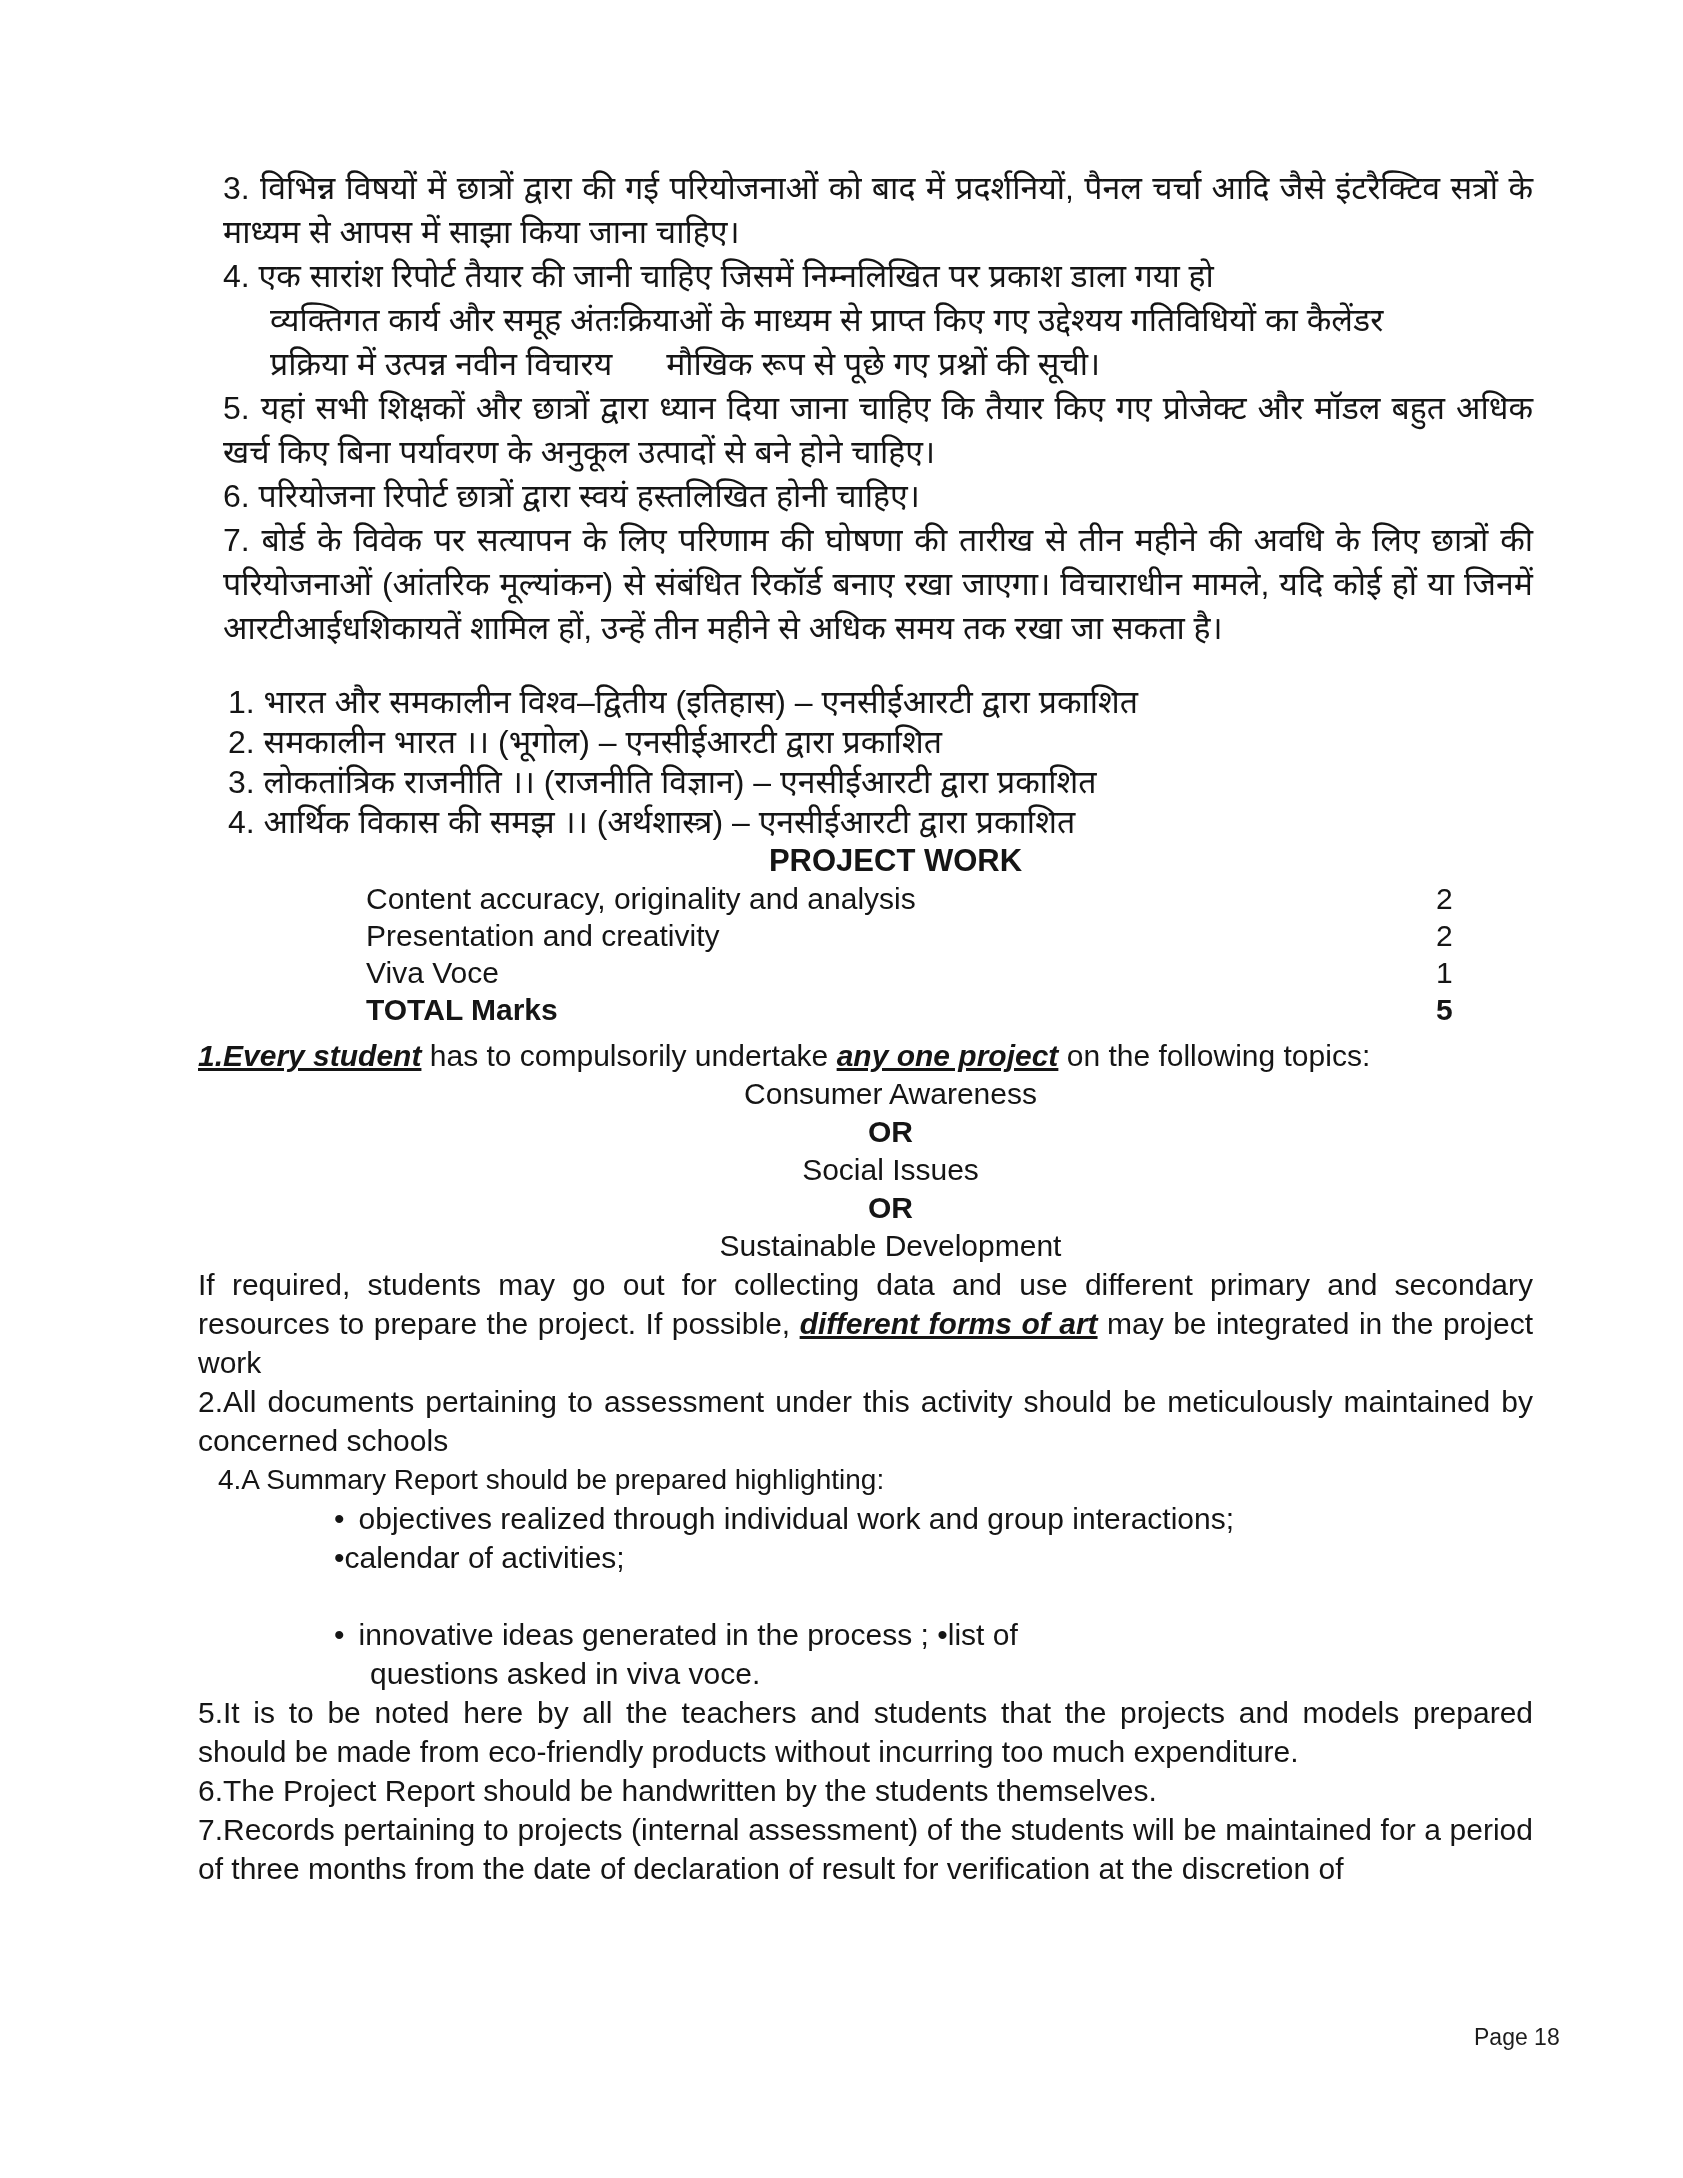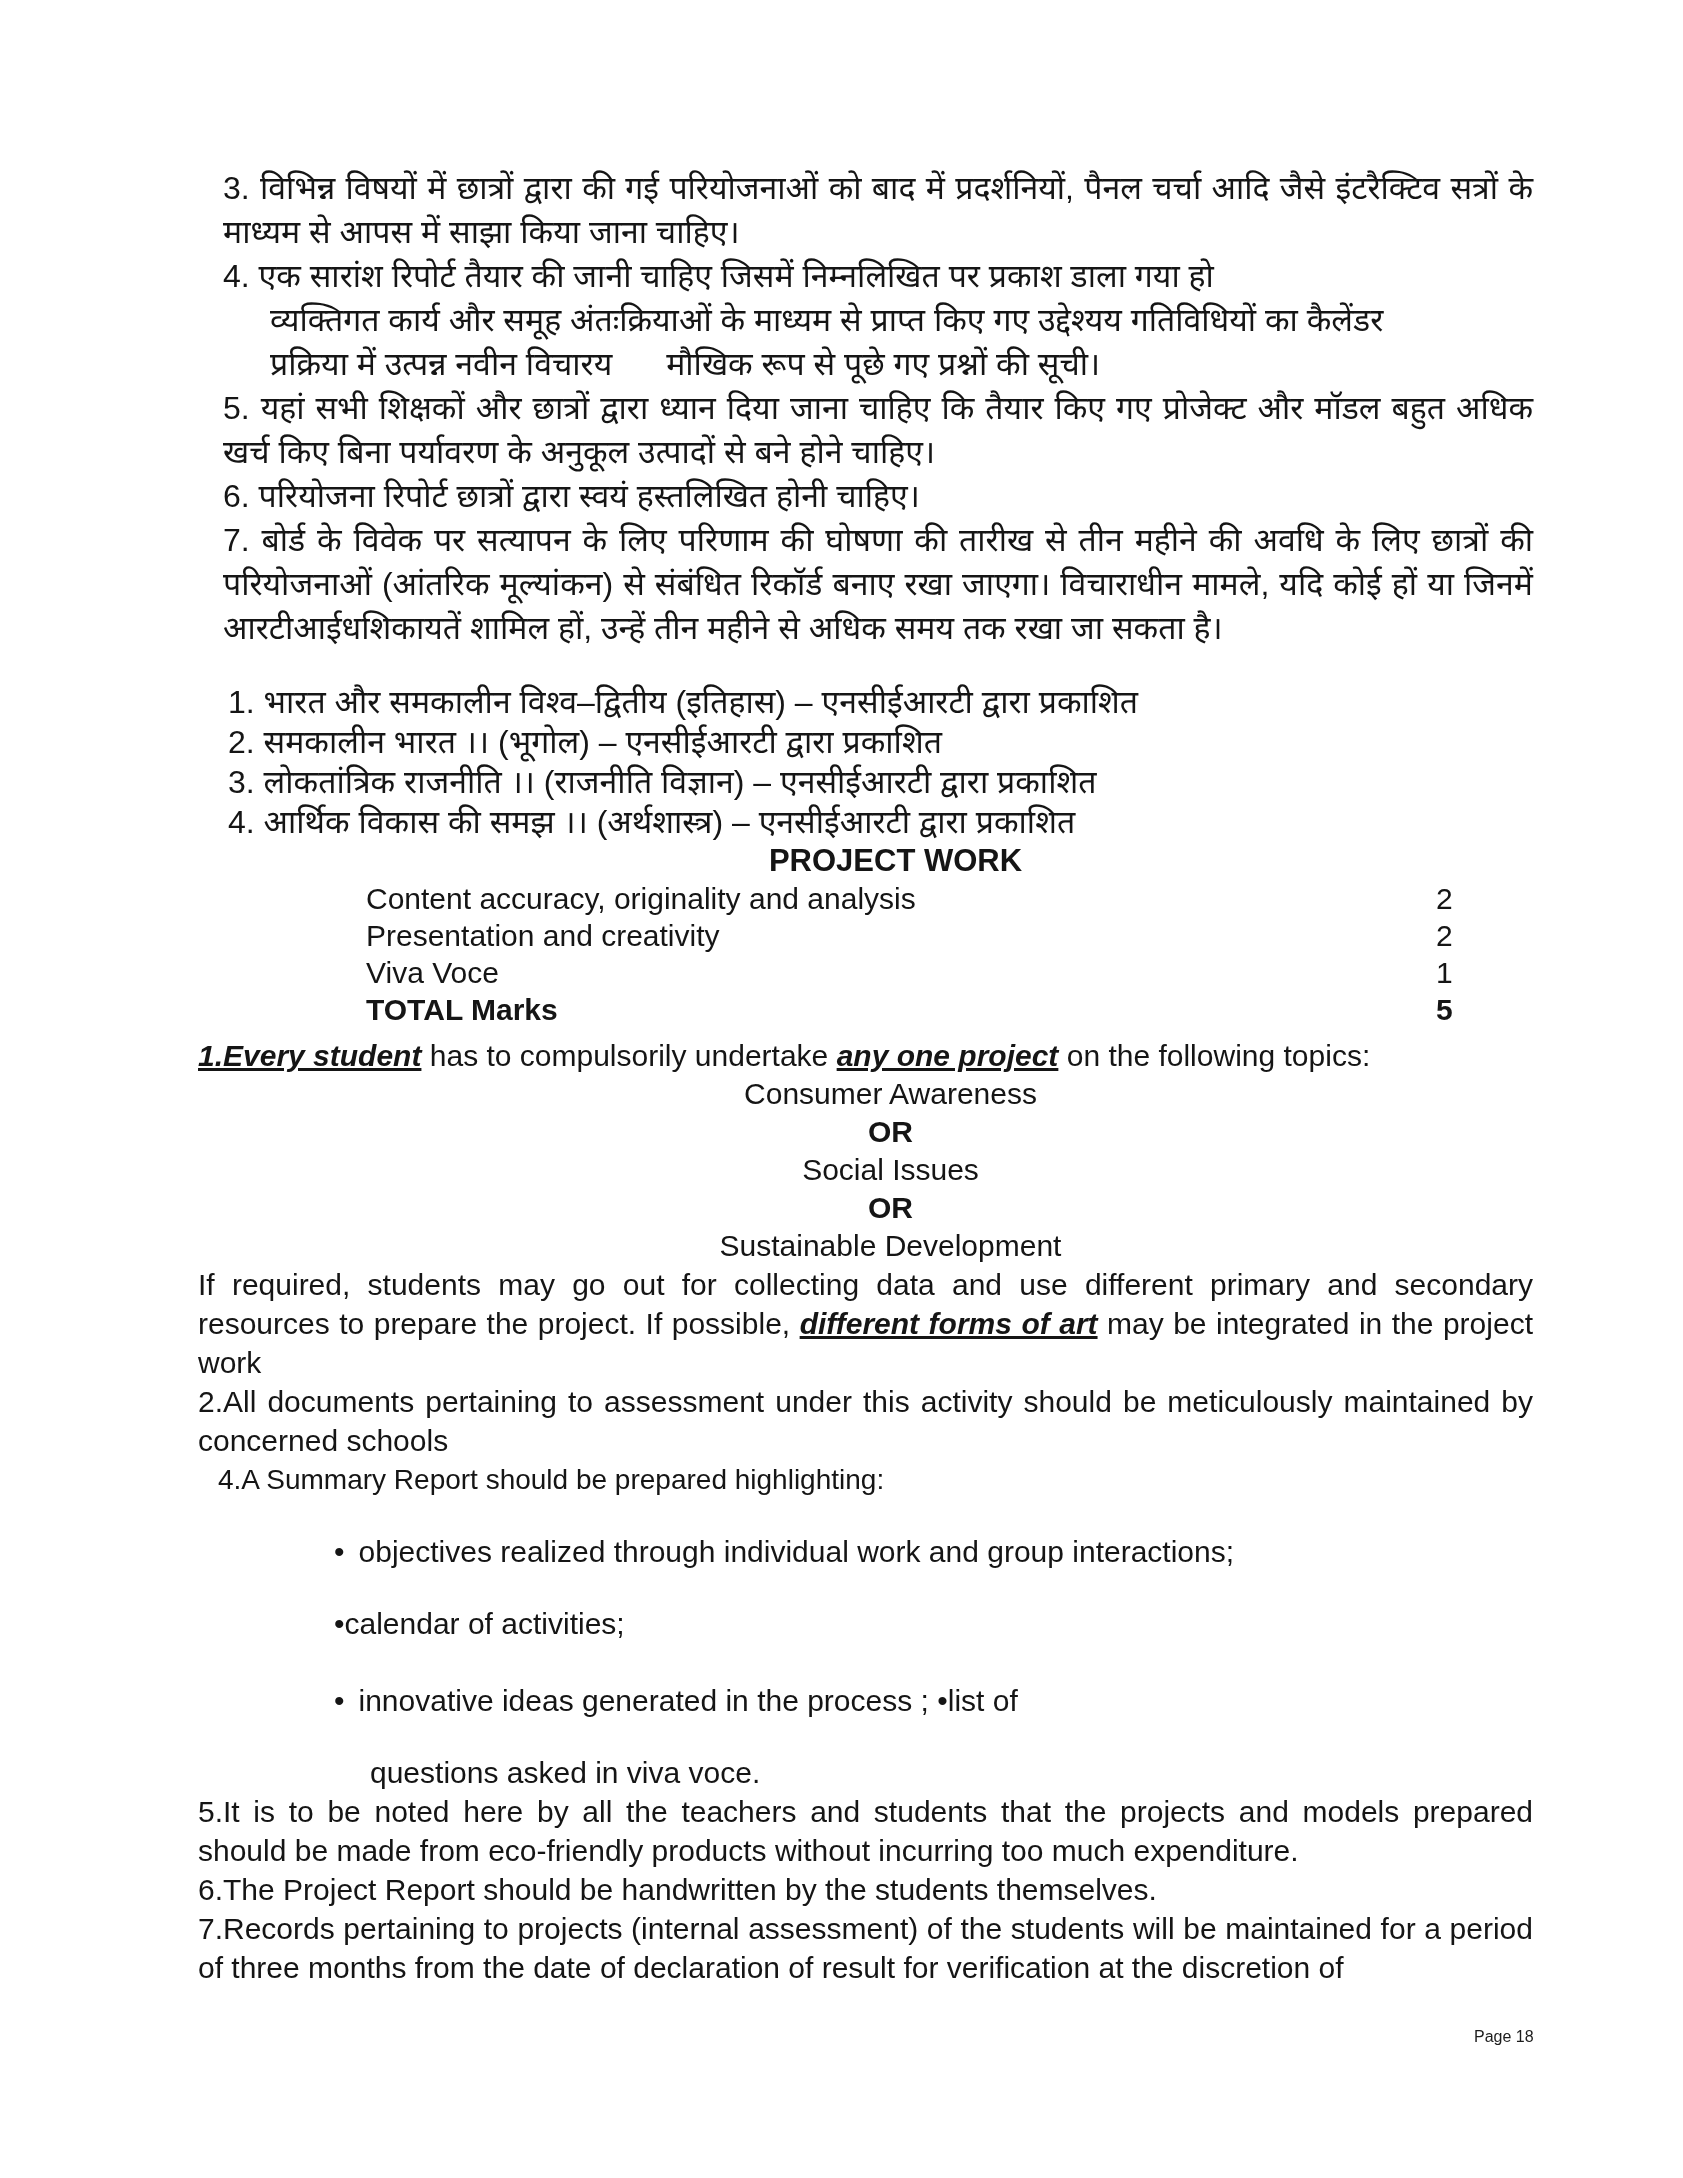--- a/index.html
+++ b/index.html
@@ -67,30 +67,30 @@
   }
   .point1 { margin-top: 8px; font-size: 30px; line-height: 39px; }
   .center-line {
     font-size: 30px;
     line-height: 38px;
     text-align: center;
     transform: translateX(25px);
   }
   .point4-line { font-size: 28px; line-height: 39px; padding-left: 20px; }
   .bullets { padding-left: 136px; width: 1115px; }
-  .bullet-line { font-size: 30px; line-height: 39px; margin-top: 33px; }
+  .bullet-line { font-size: 30px; line-height: 39px; }
   .justify { text-align: justify; }
   .bullet-sp { display: inline-block; width: 14px; }
   .bullet-gap { margin-top: 38px; }
   .bullet-cont { padding-left: 36px; }
   .footer {
     position: absolute;
     left: 1474px;
     top: 2026px;
-    font-size: 16px;
+    font-size: 23px;
     line-height: 22px;
     color: #1c1c1c;
   }
 </style>
 </head>
 <body>
 
 <div class="page">
   <div class="content">
 

